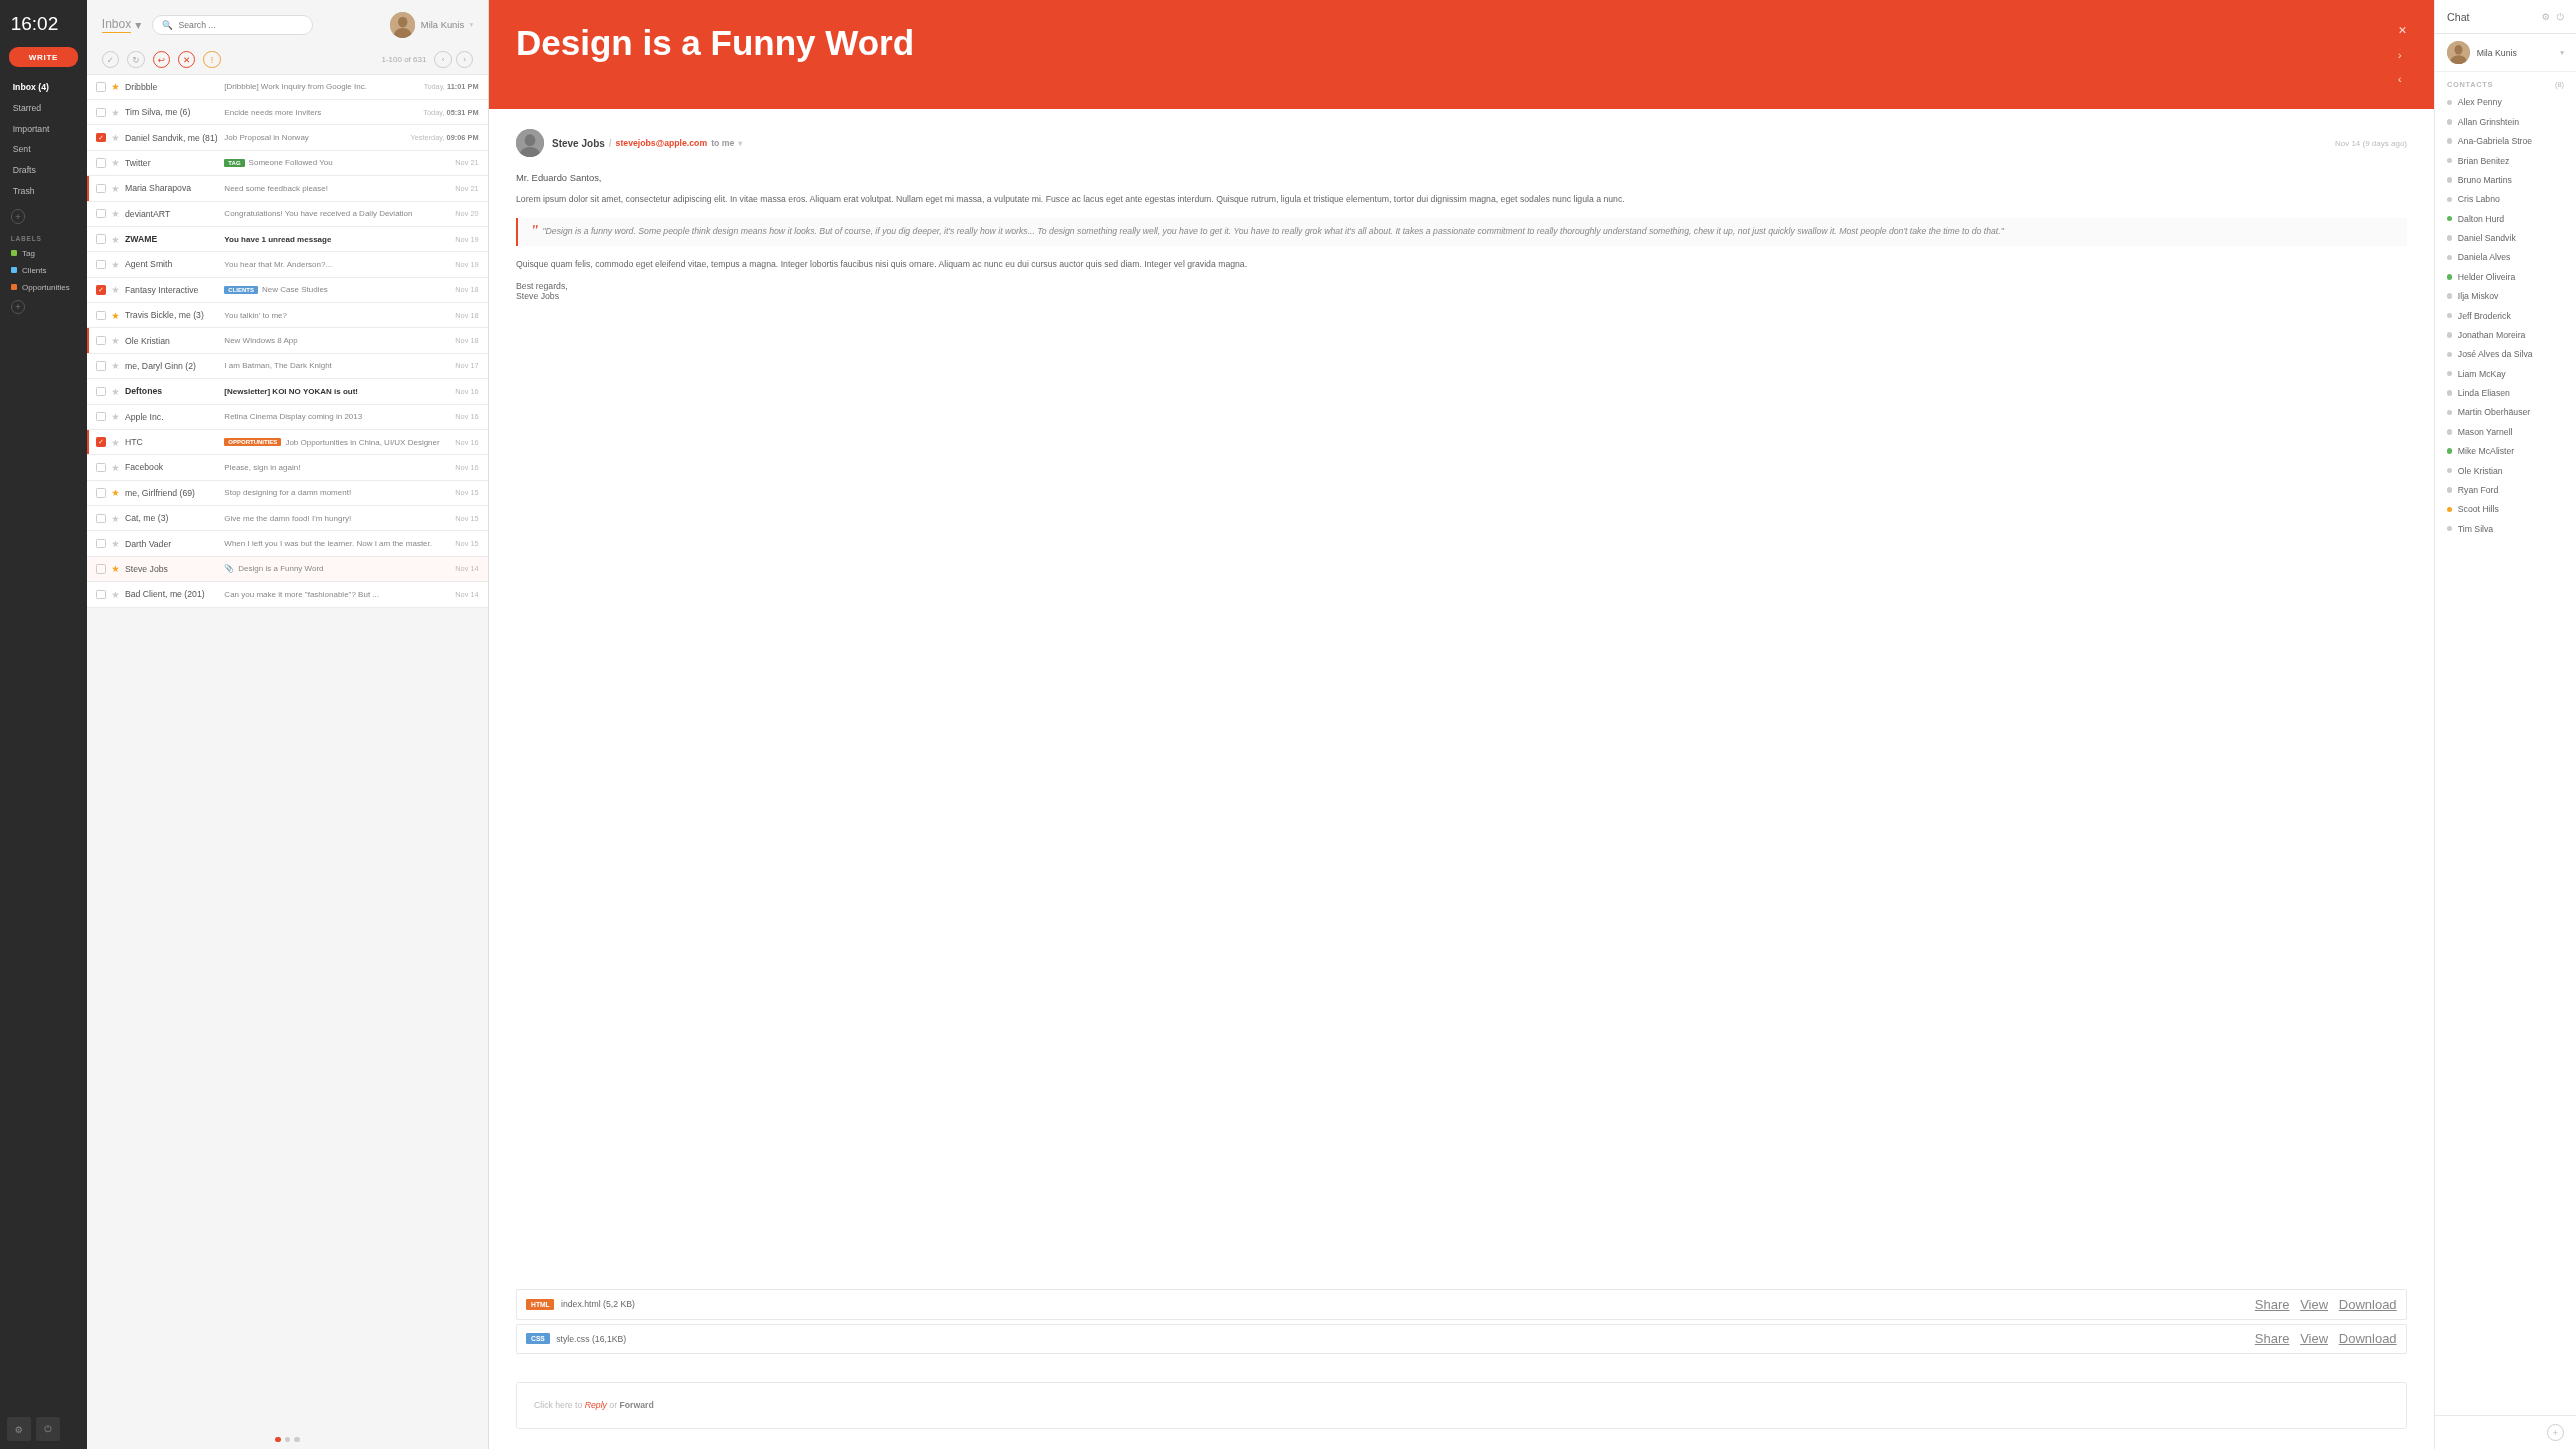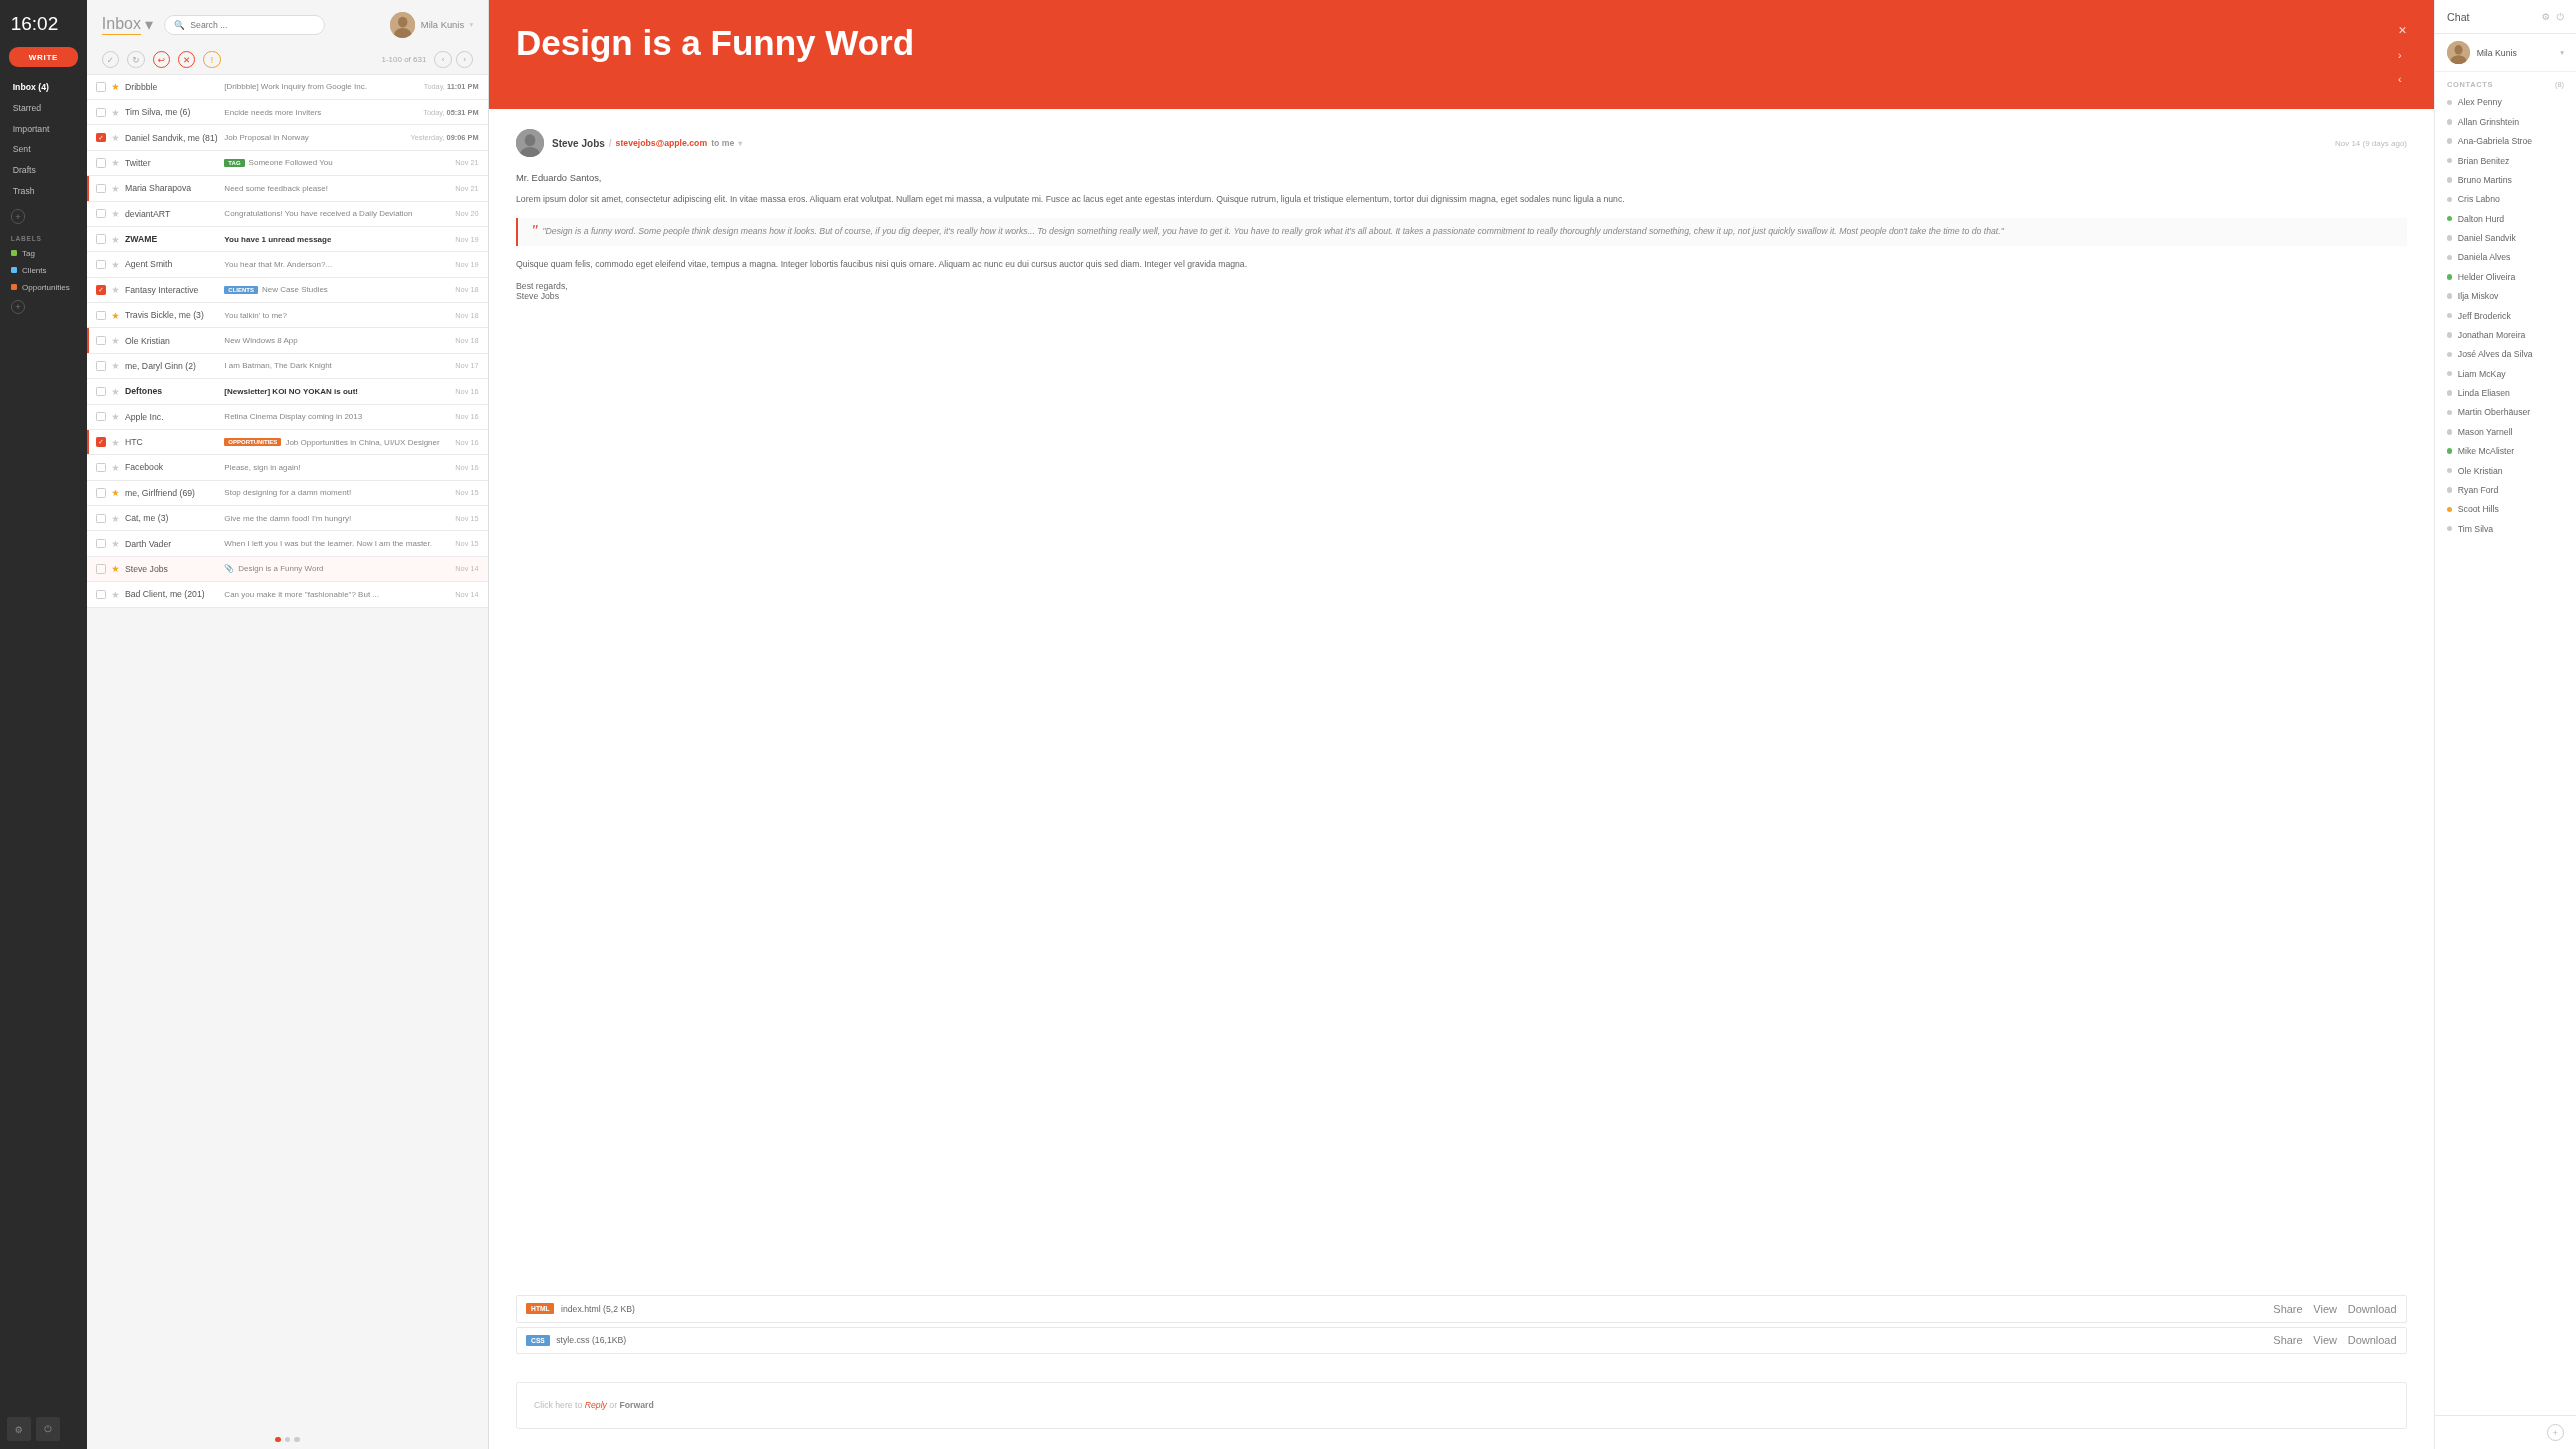--- a/index.html
+++ b/index.html
@@ -109,21 +109,21 @@
       gap: 10.7px;
     }
     .inbox-title {
       font-size: 19px;
       color: #bbb;
       font-weight: 300;
       display: flex;
       align-items: center;
       gap: 4px;
     }
-    .inbox-title span { color: #999; font-size: 16px; }
+    .inbox-title span { color: #999; font-size: 12px; }
     .search-box {
       display: flex;
       align-items: center;
       background: #fff;
       border: 0.7px solid #ddd;
       border-radius: 13.4px;
       padding: 4px 9.4px;
       gap: 5.4px;
       flex: 1;
       max-width: 161px;
@@ -317,21 +317,21 @@
       padding: 2px 4.7px;
       border-radius: 1.3px;
       font-size: 6.7px;
       font-weight: bold;
       color: #fff;
     }
     .attach-badge.html { background: #e8702a; }
     .attach-badge.css { background: #5b9bd5; }
     .attach-name { font-size: 8.7px; color: #666; flex: 1; }
     .attach-actions { display: flex; gap: 10.7px; }
-    .attach-action { font-size: 11px; color: #888; cursor: pointer; }
+    .attach-action { font-size: 13px; color: #888; cursor: pointer; text-decoration: underline; }
 
     .reply-area { padding: 10.7px 27px 20px; }
     .reply-box {
       border: 0.7px solid #e8e8e8;
       border-radius: 2.7px;
       padding: 17px;
       min-height: 47px;
       color: #bbb;
       font-size: 8.7px;
       cursor: text;

